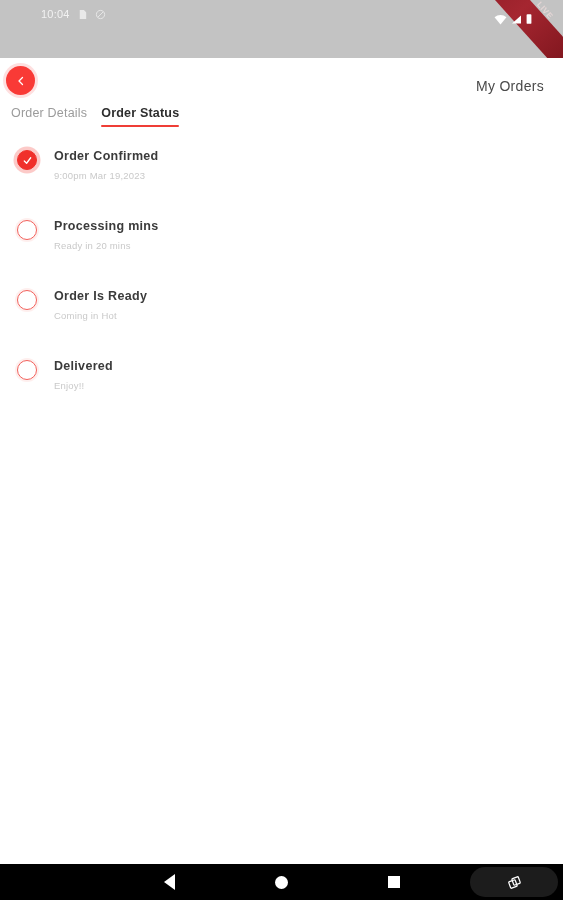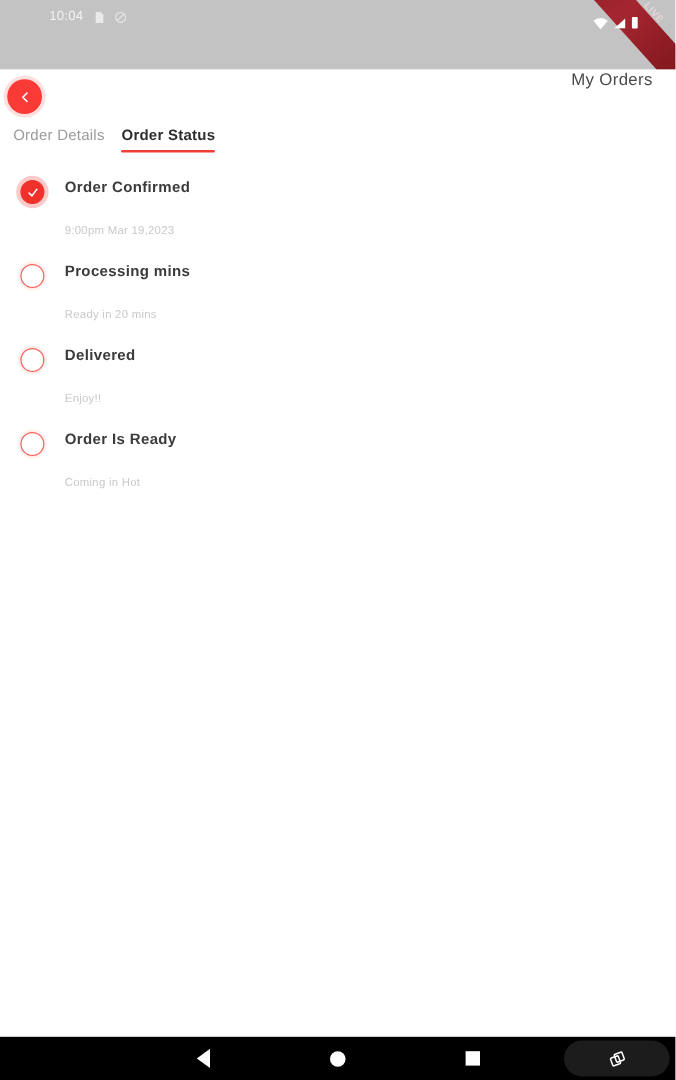--- a/index.html
+++ b/index.html
@@ -94,21 +94,21 @@
     padding: 0;
     cursor: pointer;
     display: flex;
     align-items: center;
     justify-content: center;
     box-shadow: 0 0 0 3px rgba(249,58,54,0.16);
   }
   .page-title {
     position: absolute;
     right: 19px;
-    top: 0;
+    top: 20px;
     font-size: 14px;
     color: #4a4a4a;
     letter-spacing: 0.3px;
   }
 
   
   .tabs {
     display: flex;
     align-items: flex-start;
     gap: 14px;
@@ -211,21 +211,21 @@
     font-size: 12.5px;
     font-weight: bold;
     color: #3b3b3b;
     letter-spacing: 0.3px;
     line-height: 1.2;
   }
   .step-sub {
     display: flex;
     align-items: center;
     gap: 4px;
-    margin-top: 23px;
+    margin-top: 6px;
     font-size: 9.5px;
     color: #c9c9c9;
     letter-spacing: 0.2px;
   }
   .pay-icon {
     width: 11px;
     height: 10px;
     flex: 0 0 11px;
   }
 
@@ -366,43 +366,43 @@
       <div class="step-title">Processing mins</div>
       <div class="step-sub">
         <span>Ready in 20 mins</span>
       </div>
     </div>
   </div>
 
   <div class="step">
     <div class="marker-col">
       <div class="marker pending"></div>
+      <div class="connector"></div>
+    </div>
+    <div class="step-body">
+      <div class="step-title">Order Is Ready</div>
+      <div class="step-sub">
+        <span>Coming in Hot</span>
+      </div>
+    </div>
+  </div>
+
+  <div class="step">
+    <div class="marker-col">
+      <div class="marker pending"></div>
 
     </div>
     <div class="step-body">
       <div class="step-title">Delivered</div>
       <div class="step-sub">
         <span>Enjoy!!</span>
       </div>
     </div>
   </div>
 
-  <div class="step">
-    <div class="marker-col">
-      <div class="marker pending"></div>
-      <div class="connector"></div>
-    </div>
-    <div class="step-body">
-      <div class="step-title">Order Is Ready</div>
-      <div class="step-sub">
-        <span>Coming in Hot</span>
-      </div>
-    </div>
-  </div>
-
 </div>
 
 <div class="navbar">
   <button class="nav-btn">
     <span class="nav-back"></span>
   </button>
   <button class="nav-btn">
     <span class="nav-home"></span>
   </button>
   <button class="nav-btn">

